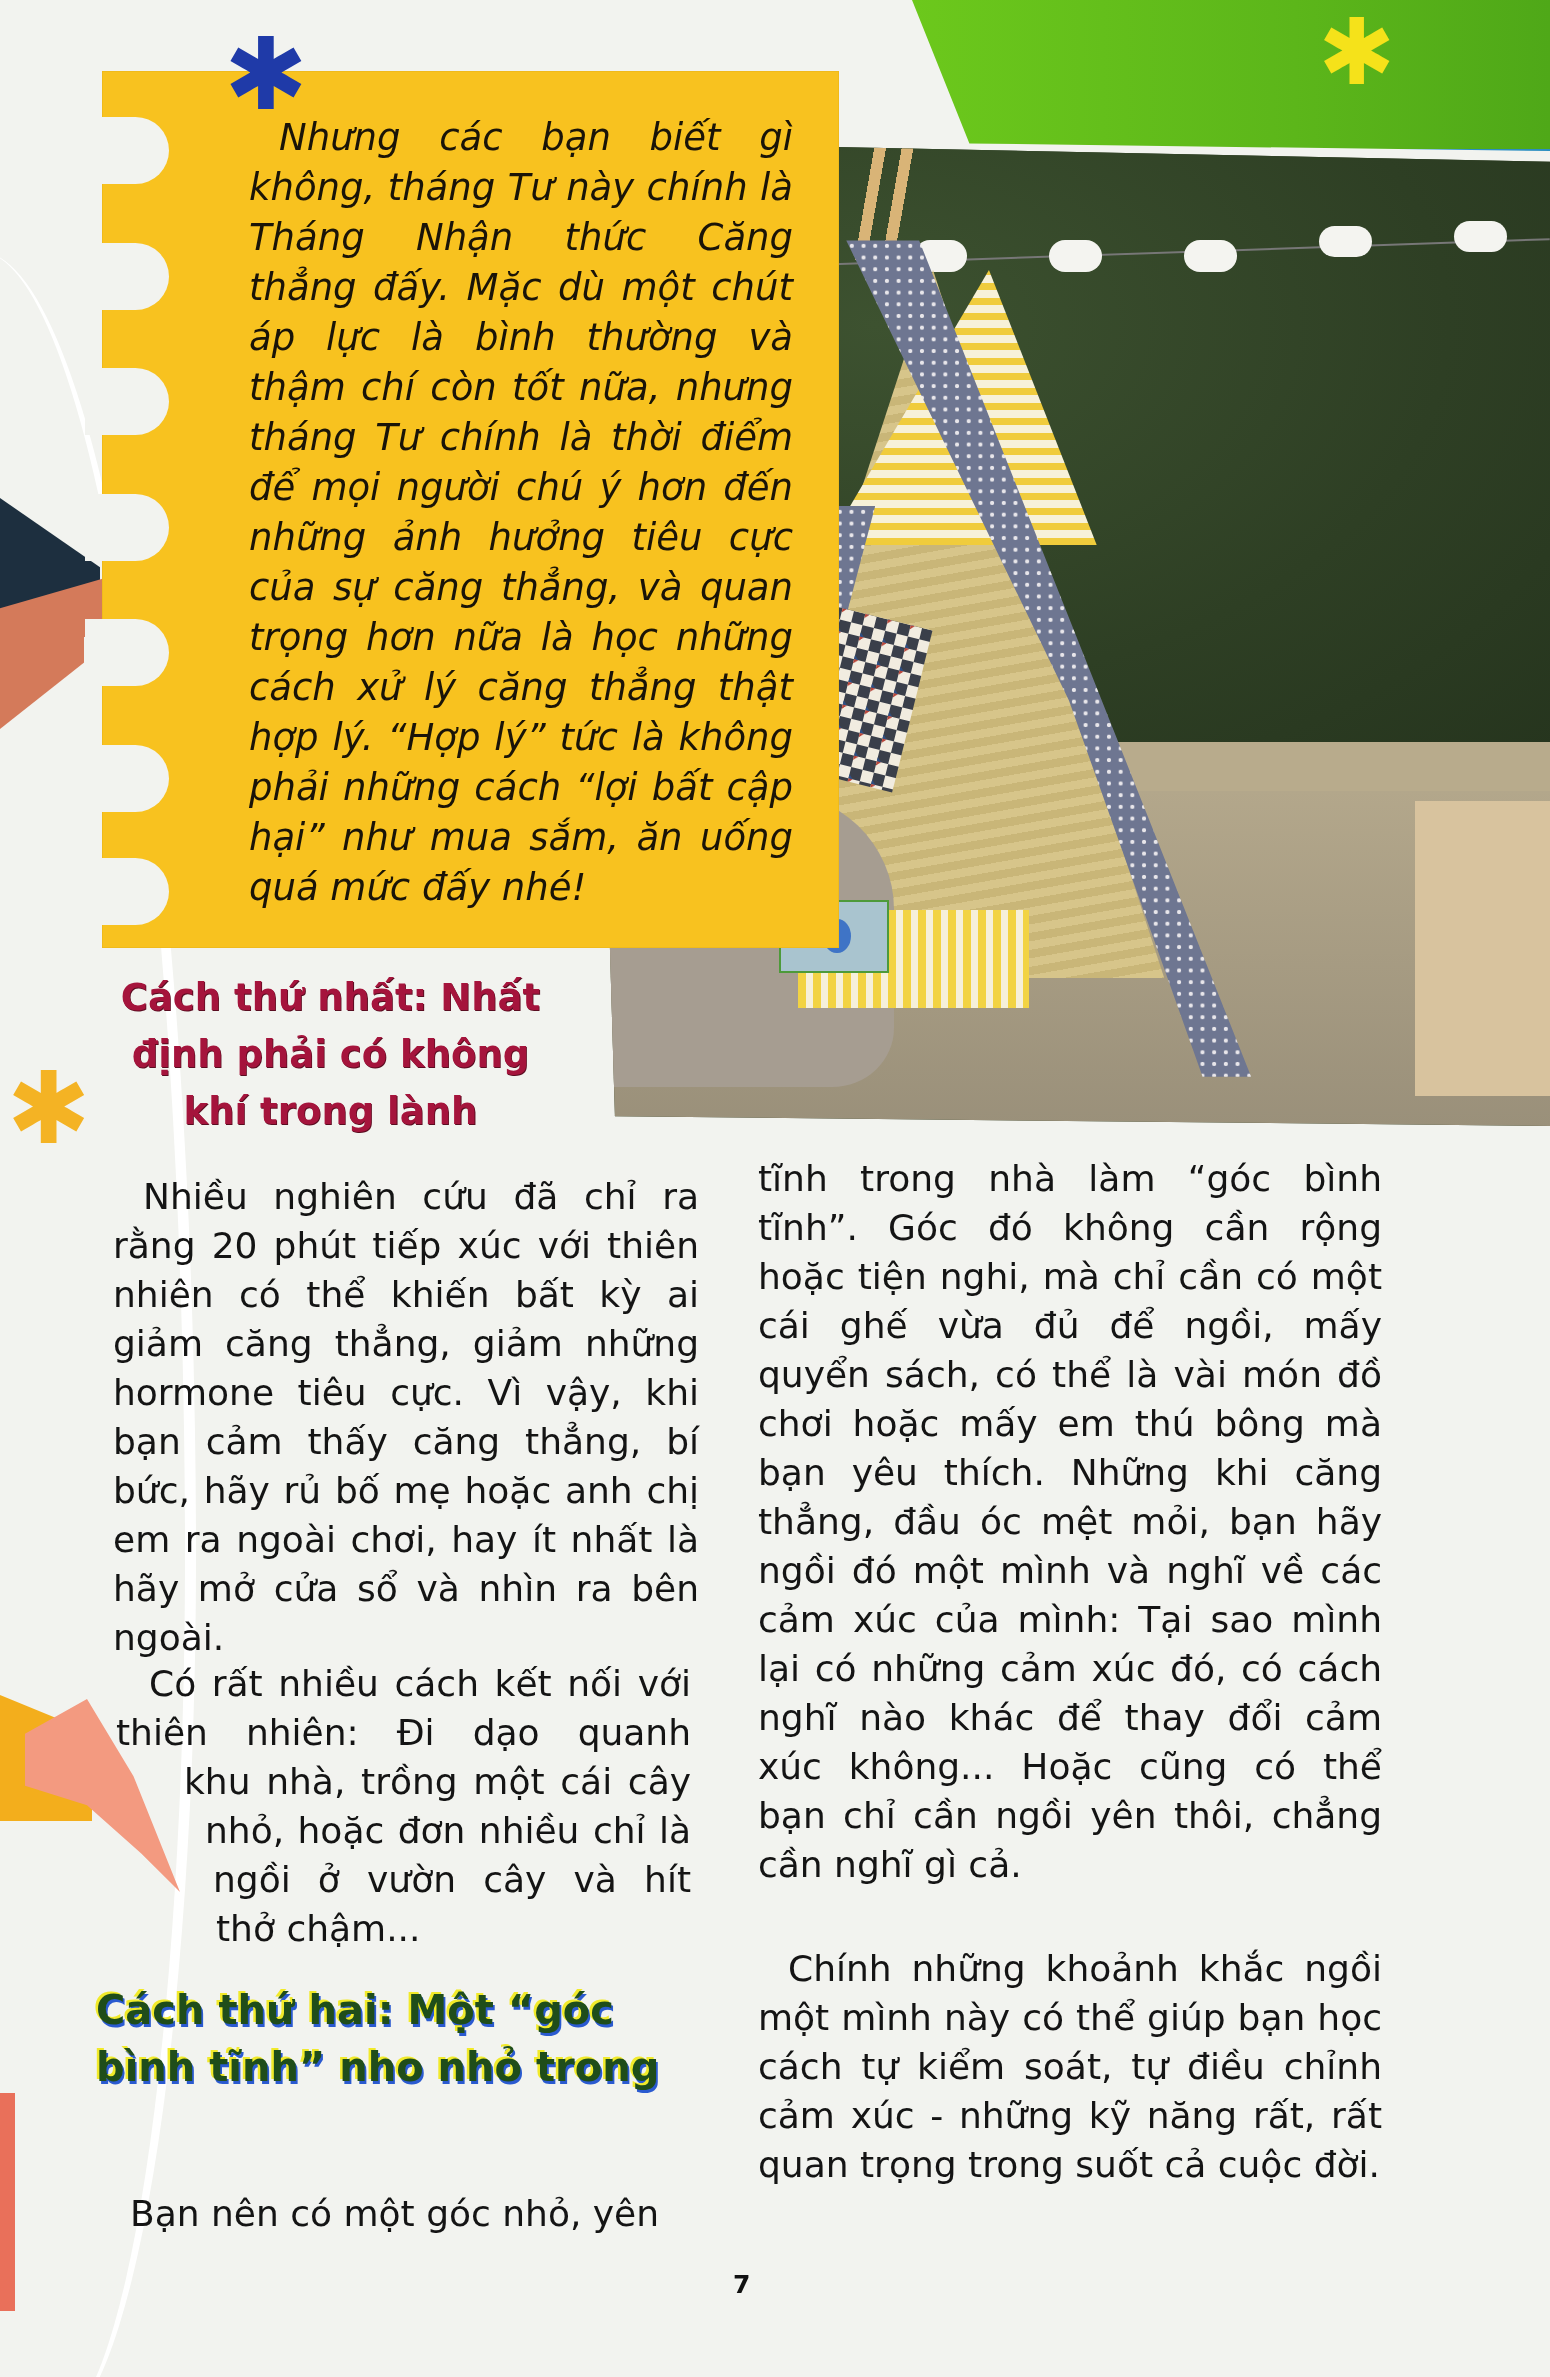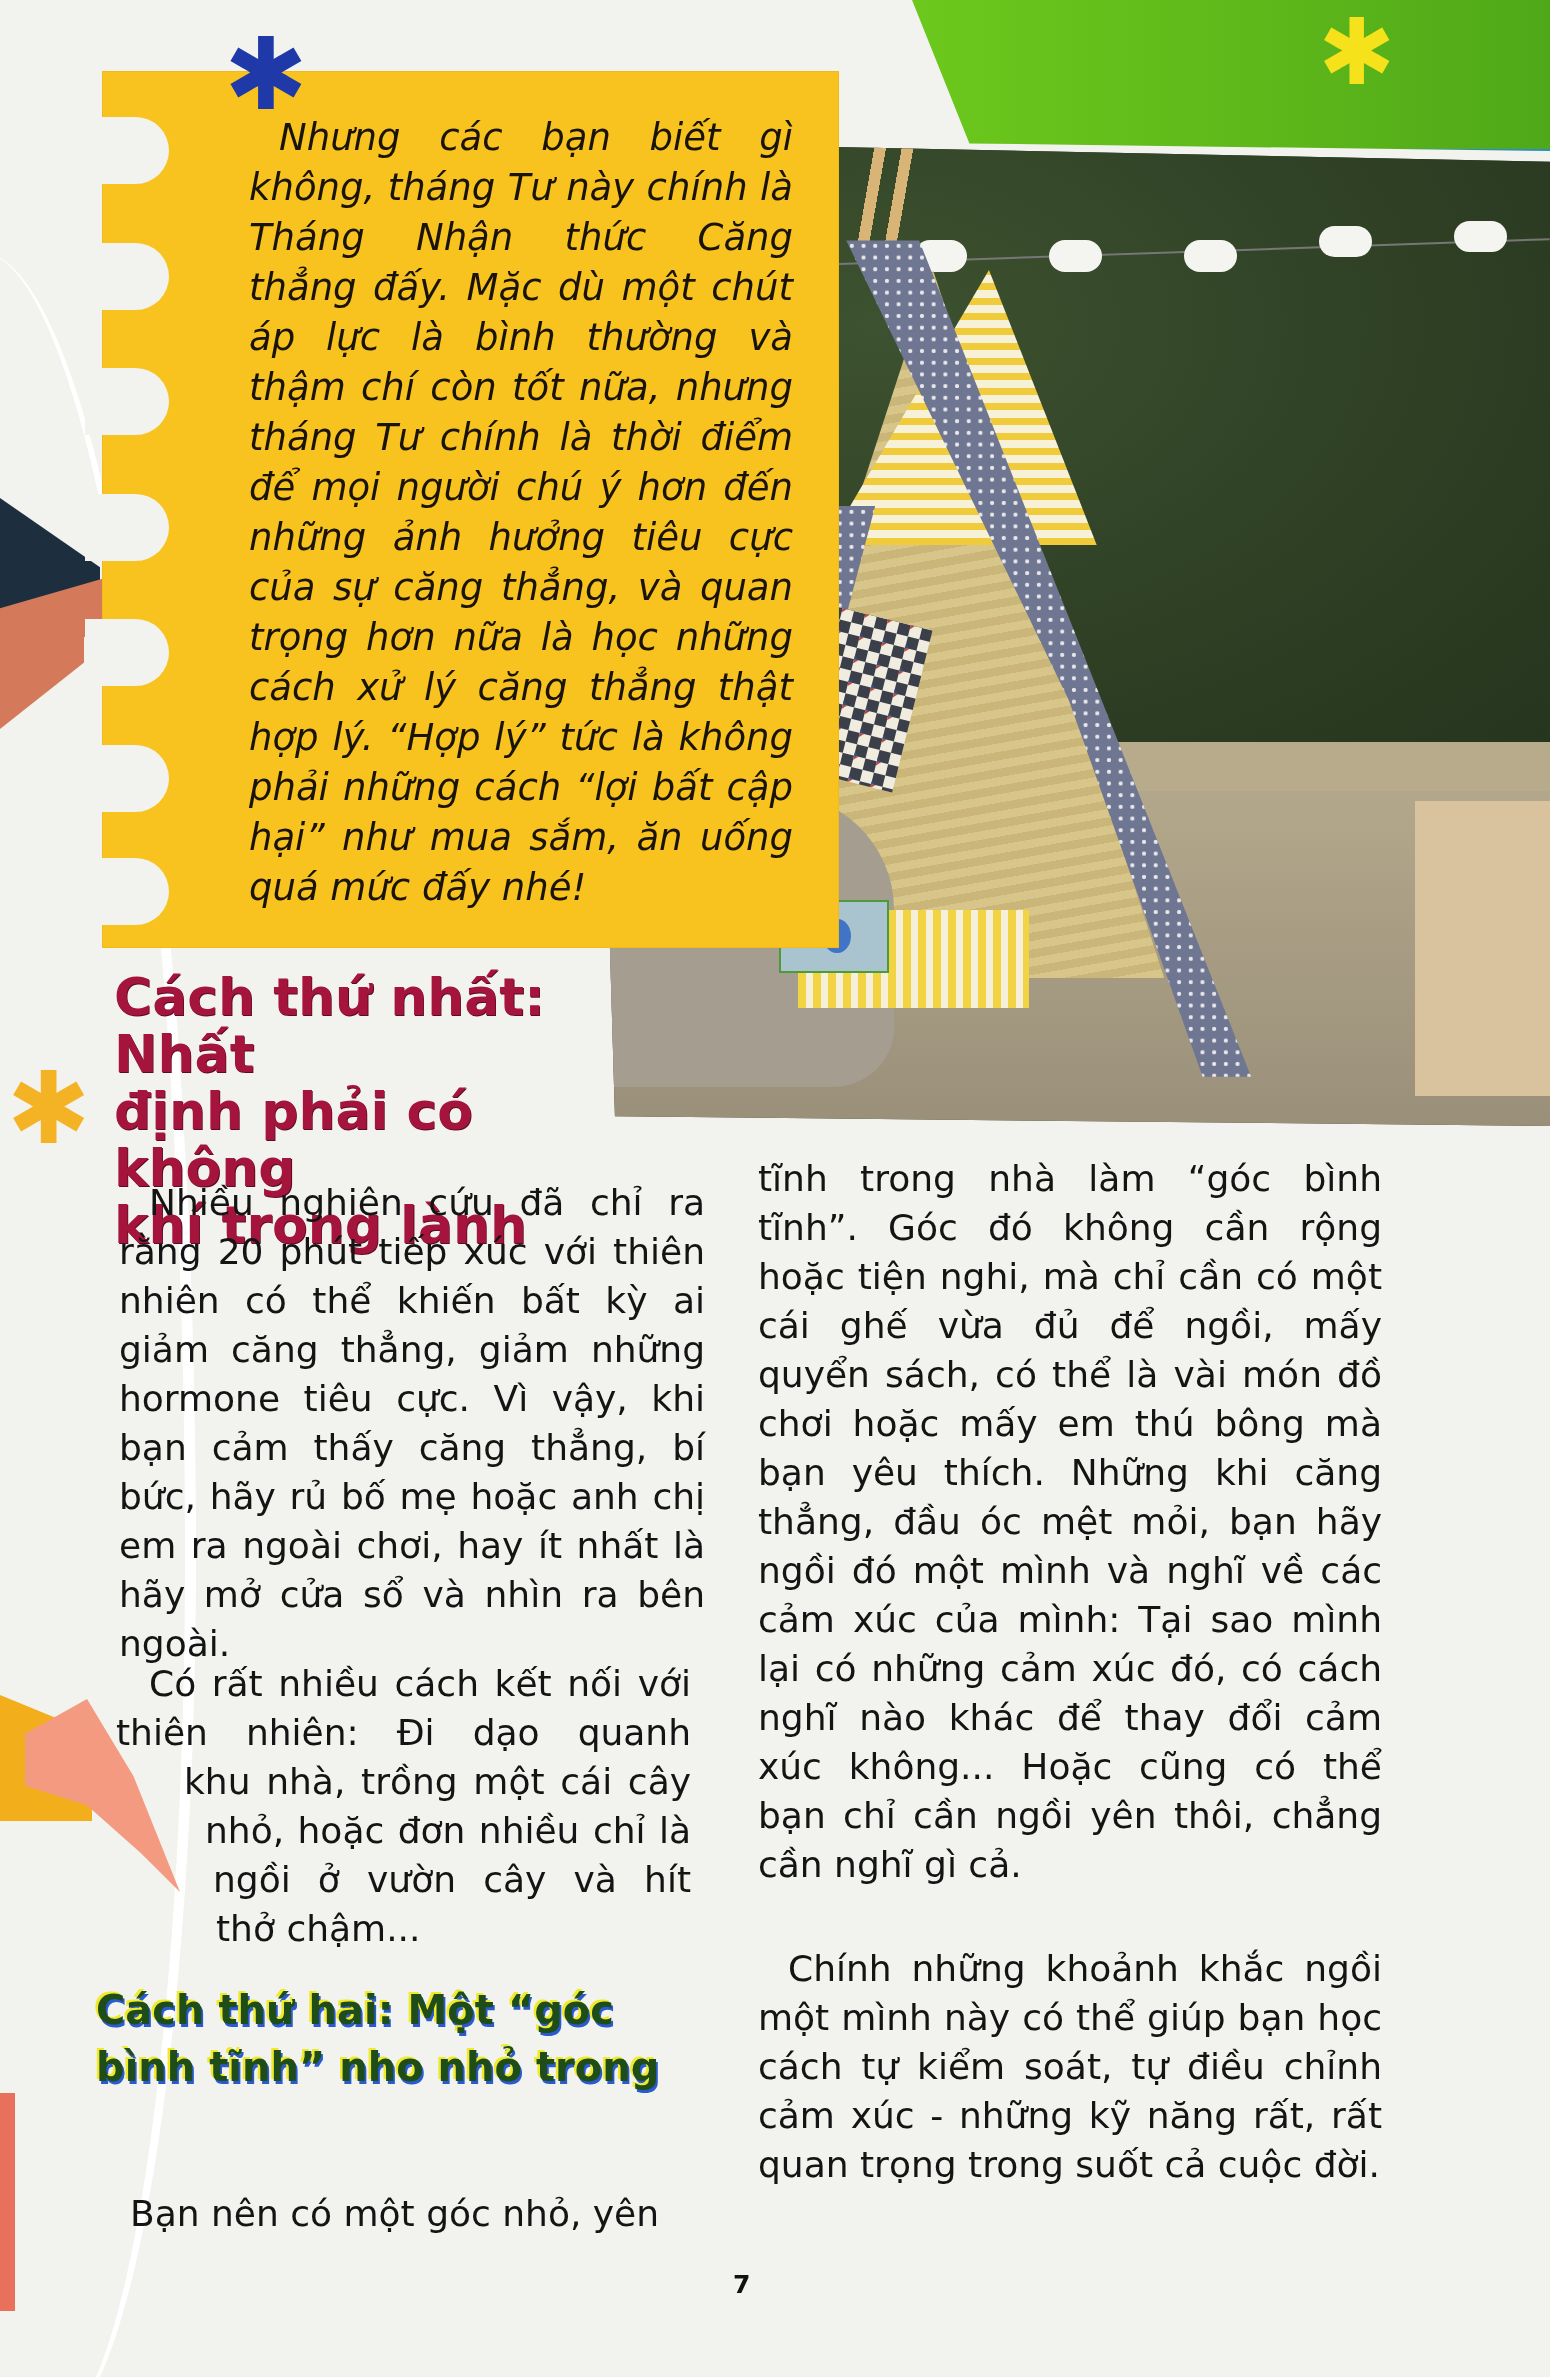--- a/index.html
+++ b/index.html
@@ -110,22 +110,23 @@
   }
 
   
   .asterisk { font-family: "DejaVu Sans", sans-serif; font-weight: bold; line-height: 1; }
   .ast-blue { left: 224px; top: 25px; font-size: 100px; color: #1f3aa8; }
   .ast-green-banner { left: 1318px; top: 6.7px; font-size: 92px; color: #f5e21a; }
   .ast-yellow-left { left: 6.7px; top: 1059px; font-size: 100px; color: #f4b324; }
 
   
   .heading1 {
-    left: 114px; top: 969px; width: 469px;
-    font-size: 52px; font-weight: bold; line-height: 57px; color: #a5143c;
+    left: 96px; top: 969px; width: 469px;
+    font-size: 37px; font-weight: bold; line-height: 57px; color: #a5143c;
+    text-align: center;
     text-shadow: 0.8px 0.8px 0 #5a0c20;
   }
   .heading2 {
     left: 96px; top: 1982px; width: 636px;
     font-size: 40px; font-weight: bold; line-height: 57px; color: #1f4d1a;
     text-align: left;
     text-shadow: -2.5px -2.5px 0 #f1ea2a, 1.7px 2.5px 0 #2a5ad0;
   }
 
   
@@ -186,21 +187,21 @@
 </div>
 <div class="abs asterisk ast-blue">✱</div>
 
 <div class="abs heading1">
   <div>Cách thứ nhất: Nhất</div>
   <div>định phải có không</div>
   <div>khí trong lành</div>
 </div>
 <div class="abs asterisk ast-yellow-left">✱</div>
 
-<p class="abs body-text col-left-p1" style="margin:14px">Nhiều nghiên cứu đã chỉ ra rằng 20 phút tiếp xúc với thiên nhiên có thể khiến bất kỳ ai giảm căng thẳng, giảm những hormone tiêu cực. Vì vậy, khi bạn cảm thấy căng thẳng, bí bức, hãy rủ bố mẹ hoặc anh chị em ra ngoài chơi, hay ít nhất là hãy mở cửa sổ và nhìn ra bên ngoài.</p>
+<p class="abs body-text col-left-p1" style="margin:8px">Nhiều nghiên cứu đã chỉ ra rằng 20 phút tiếp xúc với thiên nhiên có thể khiến bất kỳ ai giảm căng thẳng, giảm những hormone tiêu cực. Vì vậy, khi bạn cảm thấy căng thẳng, bí bức, hãy rủ bố mẹ hoặc anh chị em ra ngoài chơi, hay ít nhất là hãy mở cửa sổ và nhìn ra bên ngoài.</p>
 
 <div class="abs body-text col-left-p2" style="left:0;width:691px">
   <span class="ln" style="margin-left:149px">Có rất nhiều cách kết nối với</span>
   <span class="ln" style="margin-left:116px">thiên nhiên: Đi dạo quanh</span>
   <span class="ln" style="margin-left:184px">khu nhà, trồng một cái cây</span>
   <span class="ln" style="margin-left:205px">nhỏ, hoặc đơn nhiều chỉ là</span>
   <span class="ln" style="margin-left:213px">ngồi ở vườn cây và hít</span>
   <span style="display:block;margin-left:216px">thở chậm...</span>
 </div>
 

